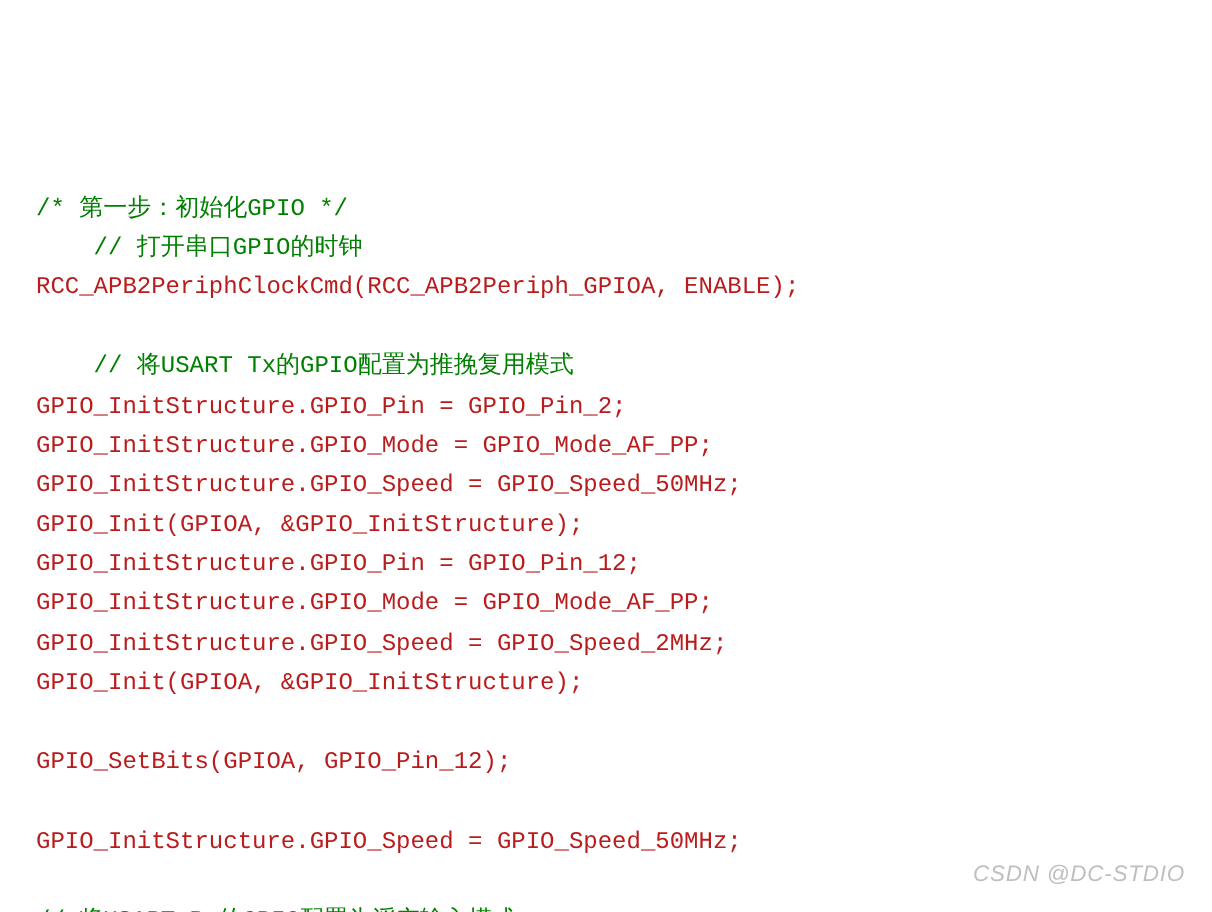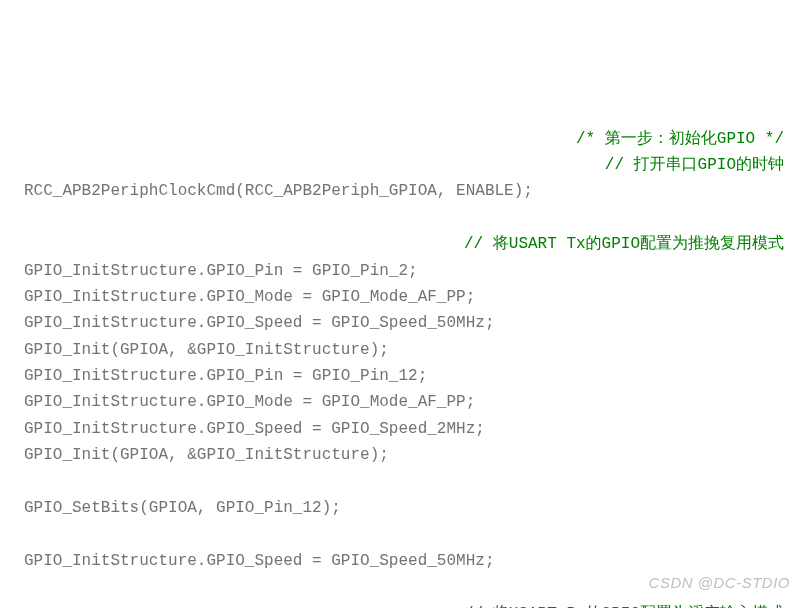--- a/index.html
+++ b/index.html
@@ -11,24 +11,23 @@
     background: #ffffff;
     color: #333333;
     width: 808px;
     height: 608px;
     box-sizing: border-box;
     position: relative;
     white-space: pre;
   }
   .comment {
     color: #008000;
-    text-align: right;
   }
   .code {
-    color: #737373;
+    color: #b91c1c;
   }
   .watermark {
     position: absolute;
     right: 18px;
     bottom: 12px;
     color: #bfbfbf;
     font-family: Arial, sans-serif;
     font-size: 15px;
     letter-spacing: 0.5px;
     pointer-events: none;

